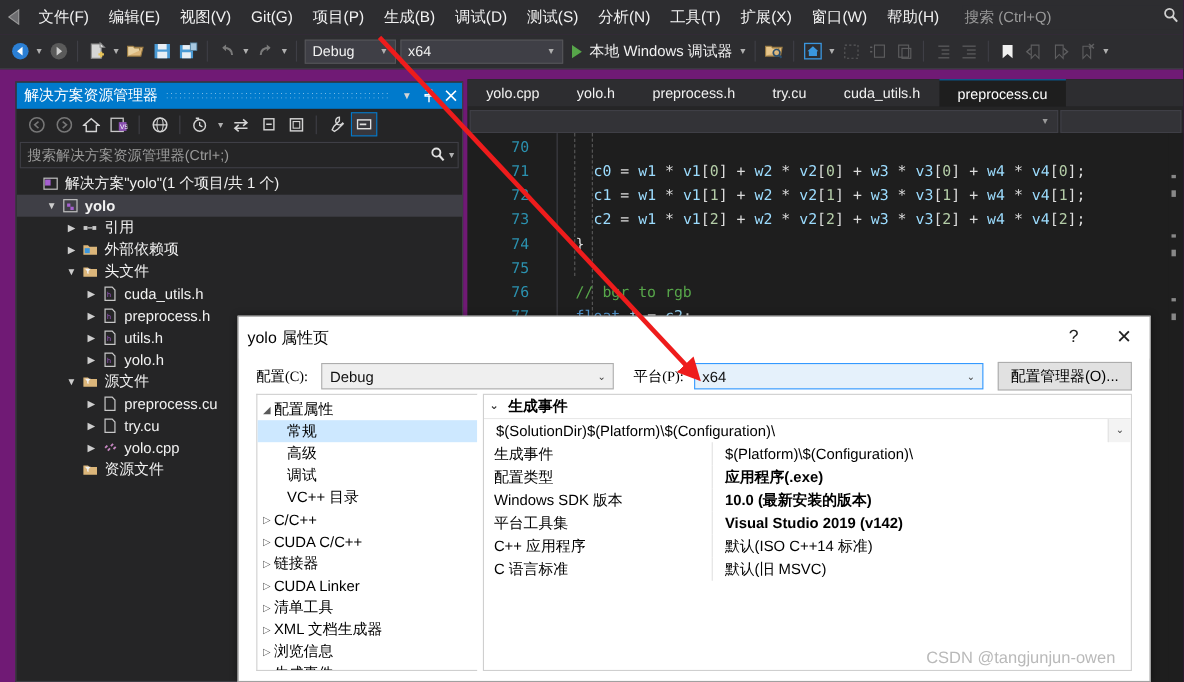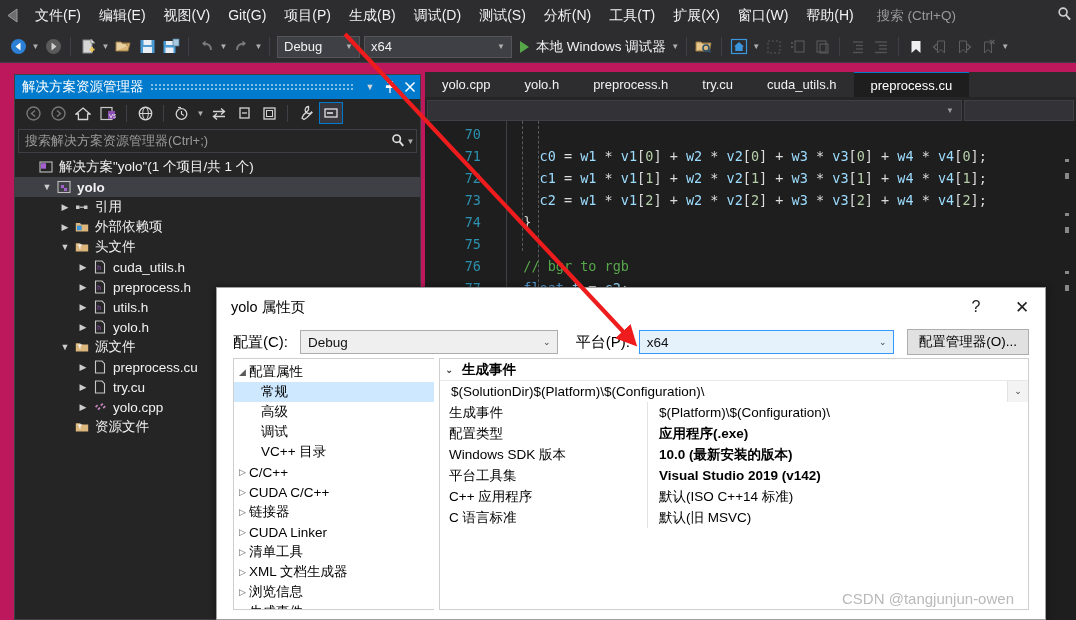--- a/index.html
+++ b/index.html
@@ -6,21 +6,21 @@
   html, body {
     margin: 0; padding: 0;
     width: 1076px; height: 620px;
     overflow: hidden;
     font-family: "Liberation Sans", "DejaVu Sans", sans-serif;
     background: #1e1e1e;
   }
   #root {
     position: relative;
     width: 1076px; height: 620px;
-    background: #be185d;
+    background: #701a75;
     overflow: hidden;
   }
 
   
   .menubar {
     position: absolute; left: 0; top: 0; width: 1076px; height: 31px;
     background: #2d2d30;
     display: flex; align-items: center;
     color: #f1f1f1;
     font-size: 14px;
@@ -186,32 +186,32 @@
     position: absolute; left: 216px; top: 287px; width: 830px; height: 333px;
     background: #ffffff;
     border: 1px solid #a0a0a0;
     box-shadow: 0 0 7px rgba(0,0,0,0.45);
     color: #000000;
     font-size: 13.5px;
     overflow: hidden;
   }
   .dlg-titlebar {
     height: 38px; display: flex; align-items: center;
-    padding-left: 14px; background: #ffffff;
+    padding-left: 8px; background: #ffffff;
   }
   .dlg-title { flex: 1; font-size: 14.5px; color: #000; }
   .dlg-help, .dlg-close {
     width: 46px; height: 30px; display: flex; align-items: center; justify-content: center;
     font-size: 16px; color: #222;
   }
   .dlg-close { font-size: 17px; }
   .dlg-row {
     display: flex; align-items: center; height: 32px; padding: 0 16px; gap: 0;
   }
-  .dlg-lbl { font-size: 15px; color: #000; white-space: nowrap; }
+  .dlg-lbl { font-size: 13px; color: #000; white-space: nowrap; font-family: Liberation Serif, serif; }
   .dd {
     height: 24px; border: 1px solid #adadad; background: #efefef;
     display: flex; align-items: center; padding-left: 7px; font-size: 13.5px;
     color: #111;
   }
   .dd .ddv { flex: 1; white-space: nowrap; }
   .dd .ddc { width: 20px; text-align: center; color: #444; font-size: 9px; }
   #dlg-config { width: 283px; margin-left: 12px; }
   #dlg-platform {
     width: 280px; margin-left: 9px; background: #e5f1fb; border: 1px solid #3399ff;

